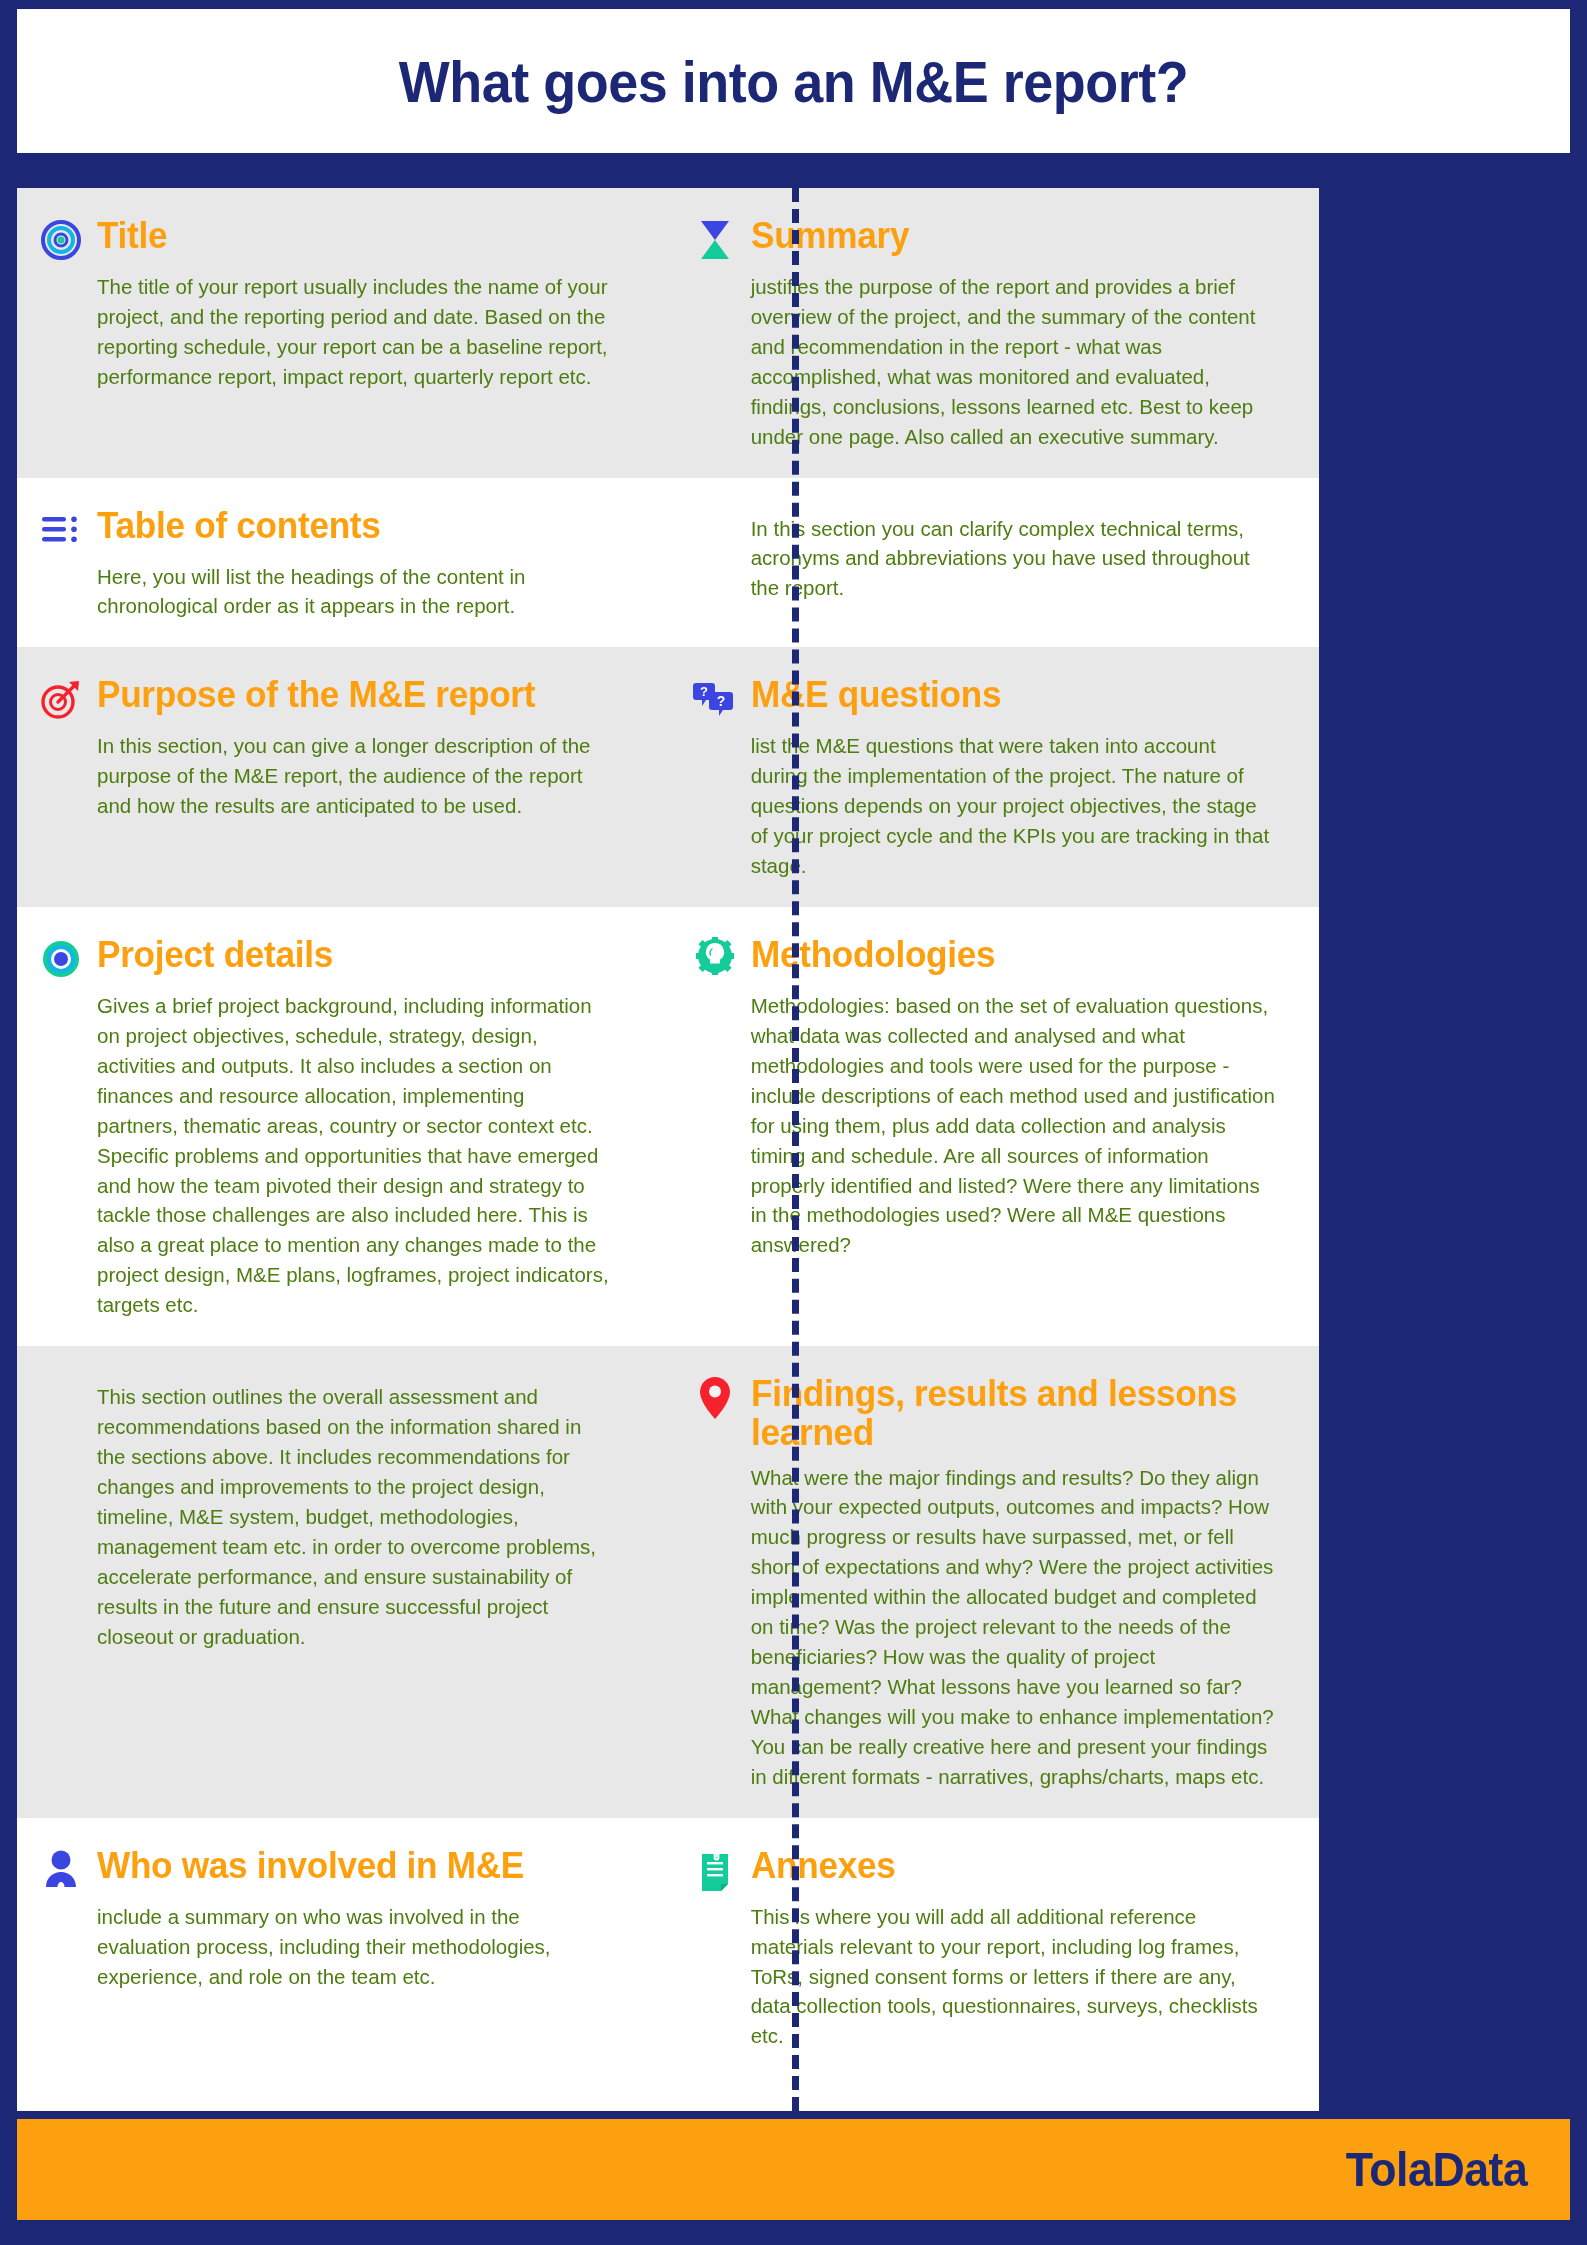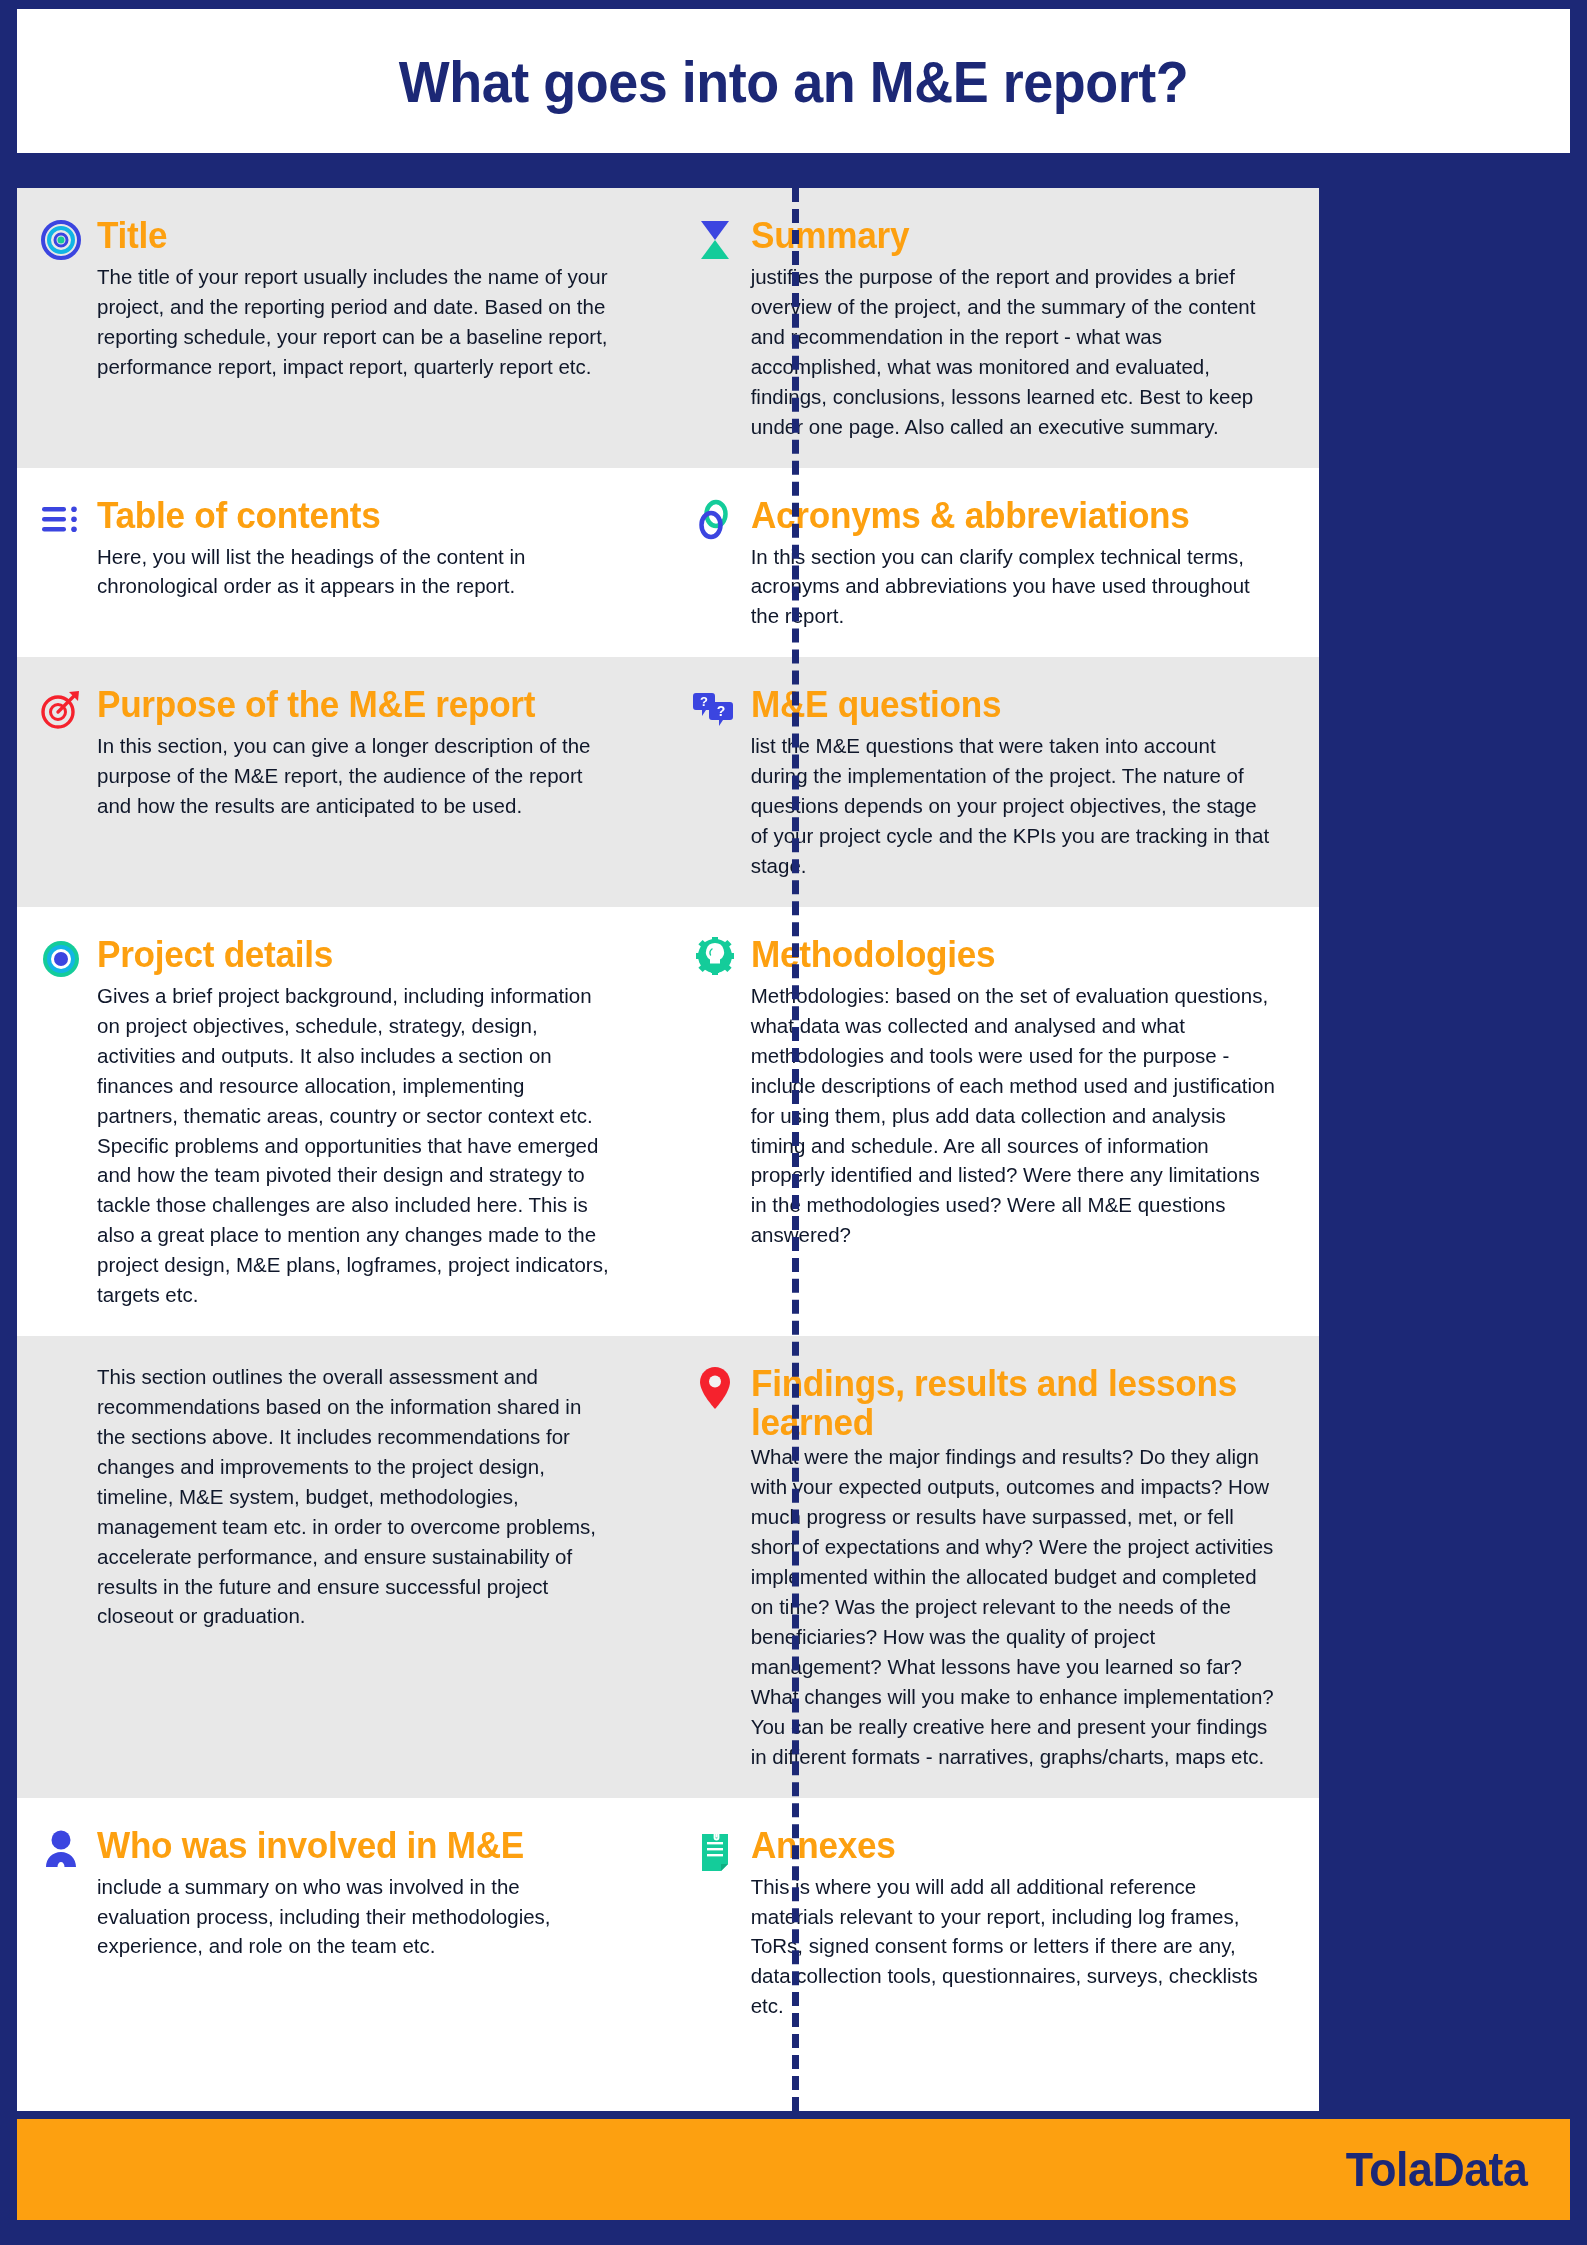--- a/index.html
+++ b/index.html
@@ -87,23 +87,24 @@
     font-size: 37px;
     font-weight: 900;
     line-height: 1.06;
     letter-spacing: -0.3px;
     transform: scaleX(0.95);
     transform-origin: left center;
     padding-top: 2px;
   }
 
   .sec-body {
-    color: #0f172a;
+    color: #4d7c0f;
     font-size: 20.5px;
     line-height: 1.46;
+    margin-top: 10px;
     padding-left: 58px;
     padding-right: 4px;
   }
 
   
   .footer {
     position: absolute;
     left: 17px; top: 2119px;
     width: 1553px; height: 101px;
     background: #fda010;
@@ -171,29 +172,20 @@
       <circle cx="33" cy="6.2" r="2.8" fill="#3b45e0"></circle>
       <circle cx="33" cy="16.2" r="2.8" fill="#3b45e0"></circle>
       <circle cx="33" cy="26.2" r="2.8" fill="#3b45e0"></circle>
     </svg>
               </span>
               <div class="sec-title">Table of contents</div>
             </div>
             <div class="sec-body">Here, you will list the headings of the content in chronological order as it appears in the report.</div>
           </div>
           <div class="cell right">
-            <div class="sec-head">
-              <span class="sec-icon">
-                <svg width="40" height="42" viewBox="0 0 40 42">
-      <ellipse cx="21" cy="15" rx="9.5" ry="12" fill="none" stroke="#14cc9a" stroke-width="4.5"></ellipse>
-      <ellipse cx="16" cy="26" rx="9.5" ry="12" fill="none" stroke="#3b45e0" stroke-width="4.5"></ellipse>
-    </svg>
-              </span>
-              <div class="sec-title">Acronyms &amp; abbreviations</div>
-            </div>
             <div class="sec-body"> In this section you can clarify complex technical terms, acronyms and abbreviations you have used throughout the report.</div>
           </div>
         </div>
         <div class="row gray">
           <div class="cell left">
             <div class="sec-head">
               <span class="sec-icon">
                 <svg width="42" height="42" viewBox="0 0 42 42">
       <circle cx="18" cy="24" r="15" fill="none" stroke="#f5222d" stroke-width="3.4"></circle>
       <circle cx="18" cy="24" r="7.5" fill="none" stroke="#f5222d" stroke-width="3"></circle>

